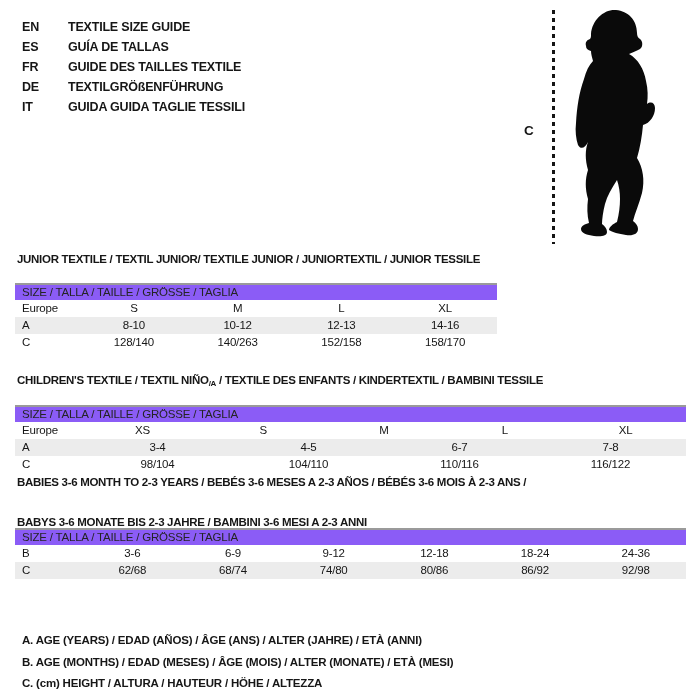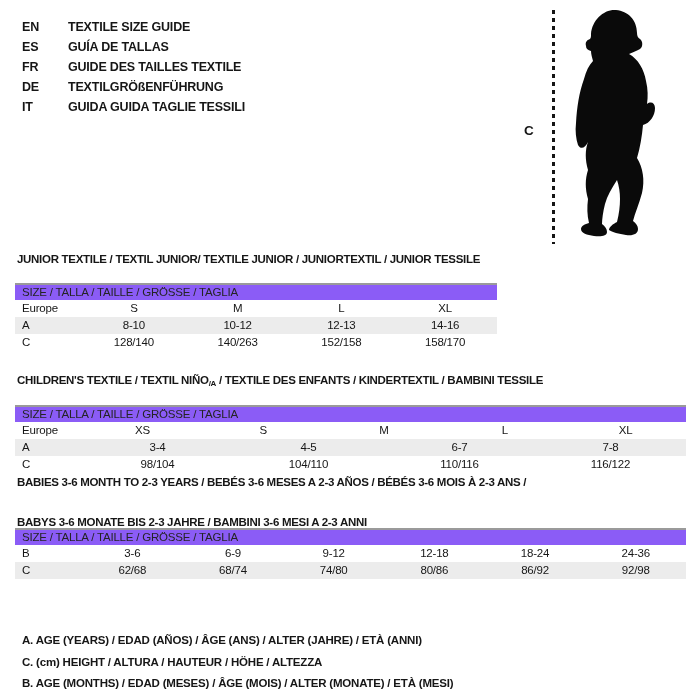--- a/index.html
+++ b/index.html
@@ -171,17 +171,17 @@
       <div class="cell">68/74</div>
       <div class="cell">74/80</div>
       <div class="cell">80/86</div>
       <div class="cell">86/92</div>
       <div class="cell">92/98</div>
     </div>
   </section>
 
   <div class="notes">
     <div class="note">A. AGE (YEARS) / EDAD (AÑOS) / ÂGE (ANS) / ALTER (JAHRE) / ETÀ (ANNI)</div>
+    <div class="note">B. AGE (MONTHS) / EDAD (MESES) / ÂGE (MOIS) / ALTER (MONATE) / ETÀ (MESI)</div>
     <div class="note">C. (cm) HEIGHT / ALTURA / HAUTEUR / HÖHE / ALTEZZA</div>
-    <div class="note">B. AGE (MONTHS) / EDAD (MESES) / ÂGE (MOIS) / ALTER (MONATE) / ETÀ (MESI)</div>
   </div>
 
 </div>
 
 </body></html>

